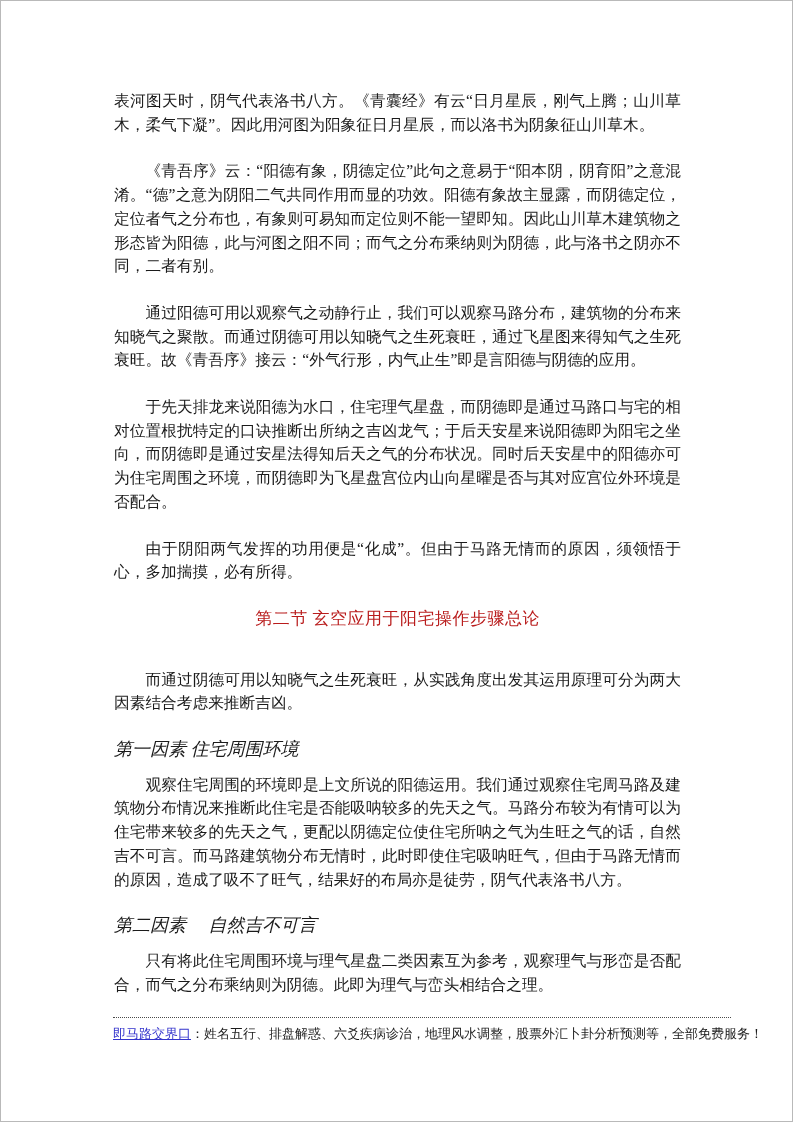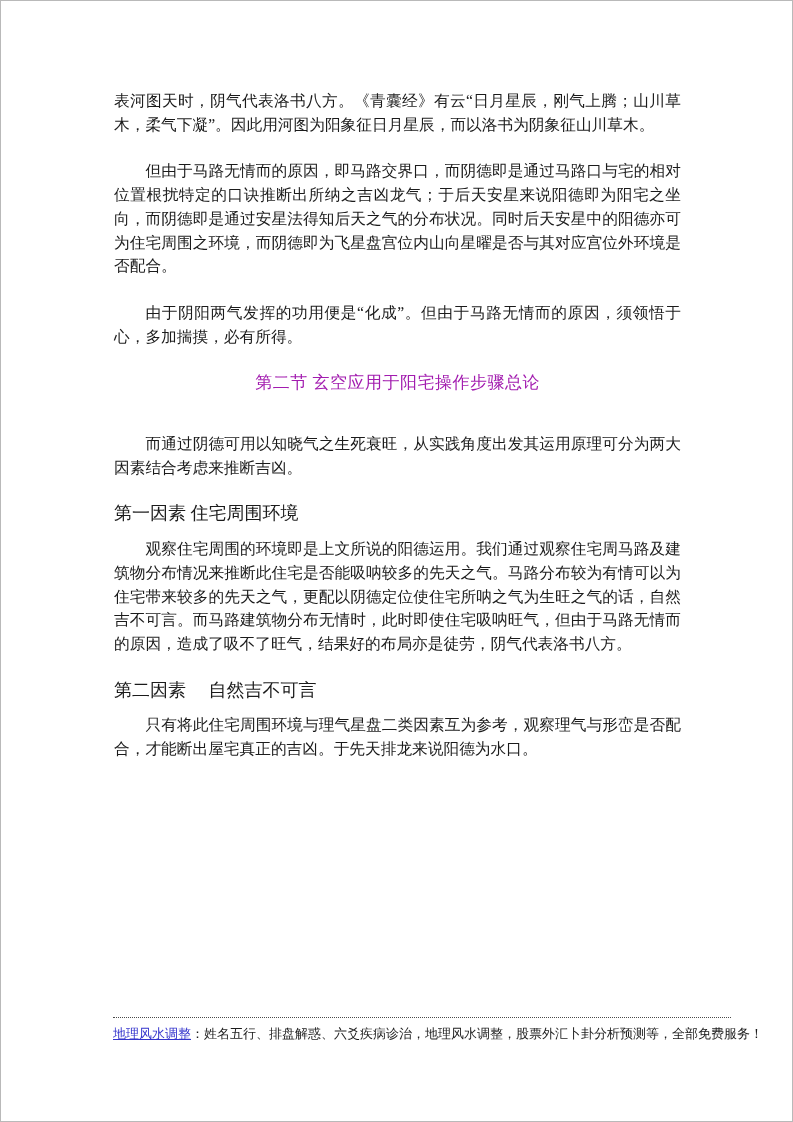--- a/index.html
+++ b/index.html
@@ -30,32 +30,33 @@
   .para {
     margin: 0 0 23px 0;
     text-indent: 2em;
   }
   .para.no-indent {
     text-indent: 0;
   }
   .section-title {
     margin: 19px 0 37px 0;
     text-align: center;
-    color: #a21caf;
+    color: #b91c1c;
     font-size: 17px;
     font-weight: normal;
     text-indent: 0;
     letter-spacing: 0.5px;
   }
   .factor-heading {
     margin: 0 0 11px 0;
     font-size: 18px;
     font-weight: normal;
     color: #1b1b1b;
     text-indent: 0;
+    font-style: italic;
   }
   .footer {
     position: absolute;
     left: 112px;
     top: 1016px;
     width: 618px;
     border-top: 1.5px dotted #4a4a4a;
     padding-top: 7px;
     font-size: 13px;
     line-height: 17px;
@@ -69,37 +70,39 @@
   }
 </style>
 </head>
 <body>
 
 <div class="page">
   <div class="content">
 
     <p class="para no-indent">表河图天时，阴气代表洛书八方。《青囊经》有云“日月星辰，刚气上腾；山川草木，柔气下凝”。因此用河图为阳象征日月星辰，而以洛书为阴象征山川草木。</p>
 
+    <p class="para">《青吾序》云：“阳德有象，阴德定位”此句之意易于“阳本阴，阴育阳”之意混淆。“德”之意为阴阳二气共同作用而显的功效。阳德有象故主显露，而阴德定位，定位者气之分布也，有象则可易知而定位则不能一望即知。因此山川草木建筑物之形态皆为阳德，此与河图之阳不同；而气之分布乘纳则为阴德，此与洛书之阴亦不同，二者有别。</p>
 
+    <p class="para">通过阳德可用以观察气之动静行止，我们可以观察马路分布，建筑物的分布来知晓气之聚散。而通过阴德可用以知晓气之生死衰旺，通过飞星图来得知气之生死衰旺。故《青吾序》接云：“外气行形，内气止生”即是言阳德与阴德的应用。</p>
 
-    <p class="para">但由于马路无情而的原因，即马路交界口，而阴德即是通过马路口与宅的相对位置根扰特定的口诀推断出所纳之吉凶龙气；于后天安星来说阳德即为阳宅之坐向，而阴德即是通过安星法得知后天之气的分布状况。同时后天安星中的阳德亦可为住宅周围之环境，而阴德即为飞星盘宫位内山向星曜是否与其对应宫位外环境是否配合。</p>
+    <p class="para">于先天排龙来说阳德为水口，住宅理气星盘，而阴德即是通过马路口与宅的相对位置根扰特定的口诀推断出所纳之吉凶龙气；于后天安星来说阳德即为阳宅之坐向，而阴德即是通过安星法得知后天之气的分布状况。同时后天安星中的阳德亦可为住宅周围之环境，而阴德即为飞星盘宫位内山向星曜是否与其对应宫位外环境是否配合。</p>
 
     <p class="para">由于阴阳两气发挥的功用便是“化成”。但由于马路无情而的原因，须领悟于心，多加揣摸，必有所得。</p>
 
     <h2 class="section-title">第二节 玄空应用于阳宅操作步骤总论</h2>
 
     <p class="para">而通过阴德可用以知晓气之生死衰旺，从实践角度出发其运用原理可分为两大因素结合考虑来推断吉凶。</p>
 
     <h3 class="factor-heading">第一因素 住宅周围环境</h3>
 
     <p class="para">观察住宅周围的环境即是上文所说的阳德运用。我们通过观察住宅周马路及建筑物分布情况来推断此住宅是否能吸呐较多的先天之气。马路分布较为有情可以为住宅带来较多的先天之气，更配以阴德定位使住宅所呐之气为生旺之气的话，自然吉不可言。而马路建筑物分布无情时，此时即使住宅吸呐旺气，但由于马路无情而的原因，造成了吸不了旺气，结果好的布局亦是徒劳，阴气代表洛书八方。</p>
 
     <h3 class="factor-heading">第二因素　 自然吉不可言</h3>
 
 
-    <p class="para">只有将此住宅周围环境与理气星盘二类因素互为参考，观察理气与形峦是否配合，才能断出屋宅真正的吉凶。于先天排龙来说阳德为水口。</p>
+    <p class="para">只有将此住宅周围环境与理气星盘二类因素互为参考，观察理气与形峦是否配合，而气之分布乘纳则为阴德。此即为理气与峦头相结合之理。</p>
 
   </div>
 
   <div class="footer">
-    <a>地理风水调整</a><span>：姓名五行、排盘解惑、六爻疾病诊治，地理风水调整，股票外汇卜卦分析预测等，全部免费服务！</span>
+    <a>即马路交界口</a><span>：姓名五行、排盘解惑、六爻疾病诊治，地理风水调整，股票外汇卜卦分析预测等，全部免费服务！</span>
   </div>
 </div>
 
 </body></html>

